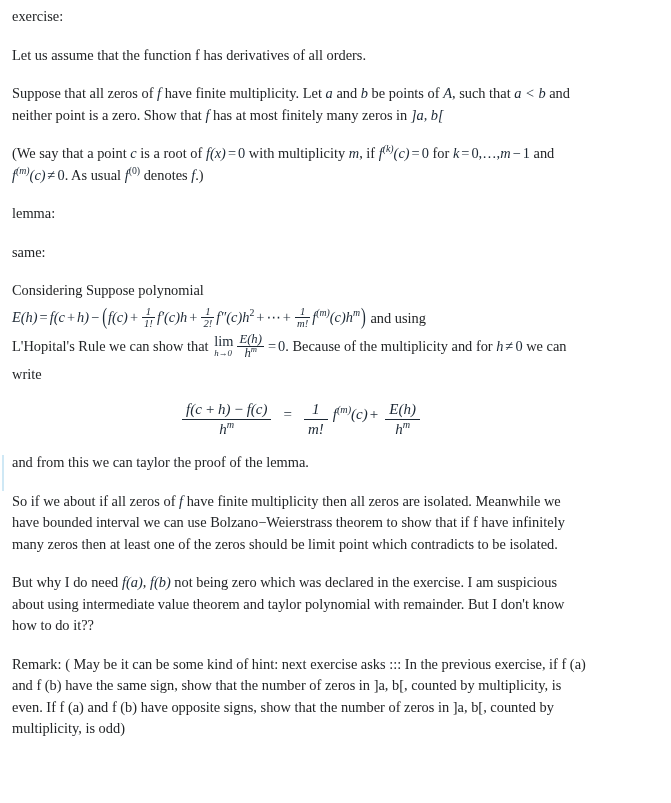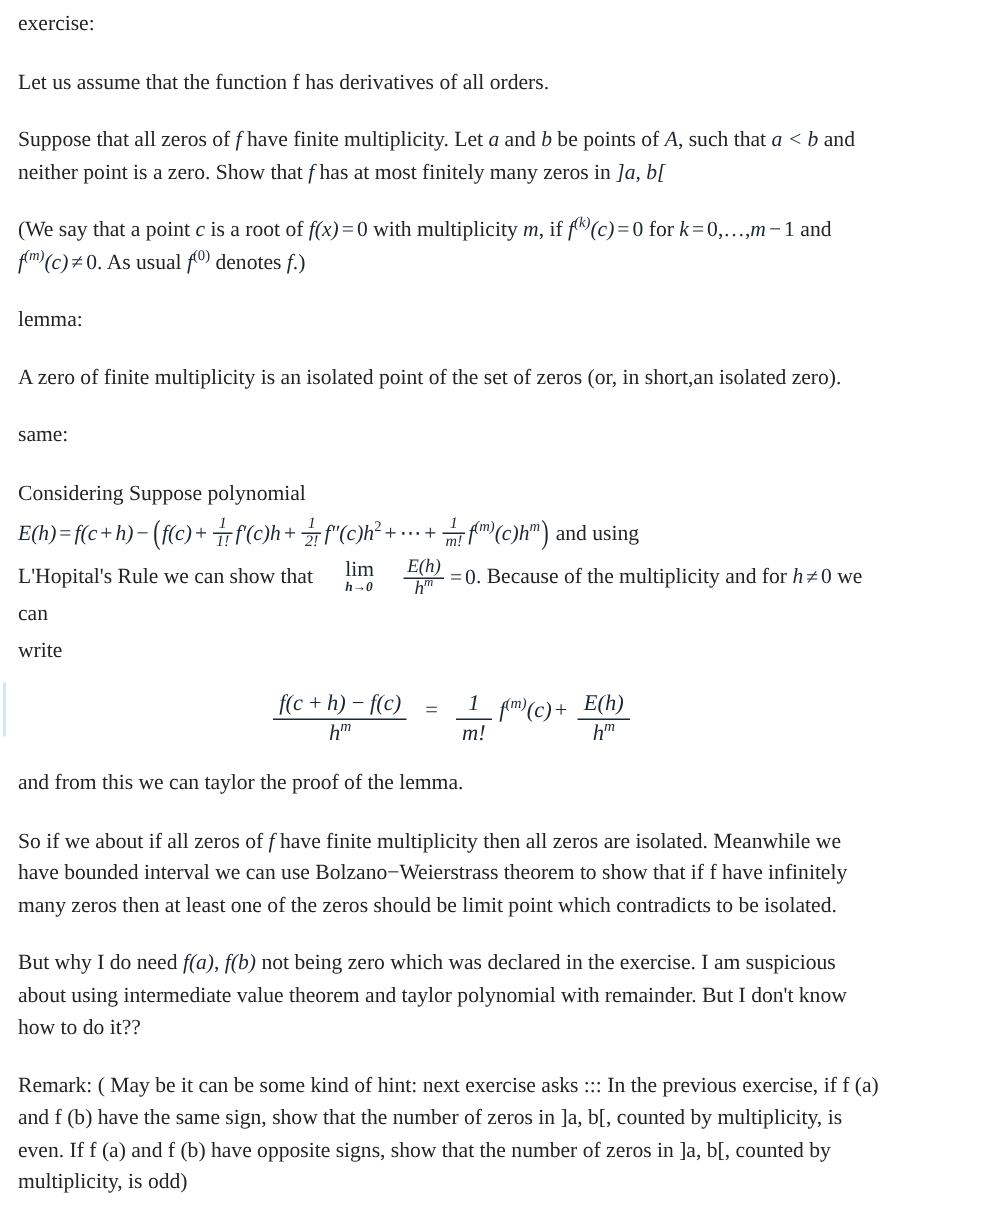--- a/index.html
+++ b/index.html
@@ -77,33 +77,32 @@
   .frac.big {
     font-size: 0.88em;
     vertical-align: -0.5em;
   }
 
   
   .limop {
     display: inline-block;
     text-align: left;
     vertical-align: -0.35em;
-    margin: 0 18px;
+    margin: 0 2px;
     line-height: 1.0;
   }
   .limop > .lm {
     display: block;
     font-style: normal;
     font-size: 1em;
   }
   .limop > .ls {
     display: block;
     font-size: 0.62em;
     font-style: italic;
-    font-weight: bold;
   }
 
   
   .display-eq {
     text-align: center;
     margin: 16px 0 15px 0;
     font-size: 15px;
   }
   .display-eq .frac {
     font-size: 1em;
@@ -134,21 +133,20 @@
   <p class="label">exercise:</p>
 
   <p class="label">Let us assume that the function f has derivatives of all orders.</p>
 
   <p class="label"><span>Suppose that all zeros of </span><span class="m">f</span><span> have finite multiplicity. Let </span><span class="m">a</span><span> and </span><span class="m">b</span><span> be points of </span><span class="m">A</span><span>, such that </span><span class="m">a &lt; b</span><span> and neither point is a zero. Show that </span><span class="m">f</span><span> has at most finitely many zeros in </span><span class="m">]a, b[</span></p>
 
   <p class="label"><span>(We say that a point </span><span class="m">c</span><span> is a root of </span><span class="m"><span class="m">f</span>(<span class="m">x</span>)<span class="op">=</span><span class="num">0</span></span><span> with multiplicity </span><span class="m">m</span><span>, if </span><span class="m">f<sup class="sp">(k)</sup>(c)<span class="op">=</span><span class="num">0</span></span><span> for </span><span class="m">k<span class="op">=</span><span class="num">0</span><span class="up">,…,</span>m<span class="op">−</span><span class="num">1</span></span><span> and </span><span class="m">f<sup class="sp">(m)</sup>(c)<span class="op">≠</span><span class="num">0</span></span><span>. As usual </span><span class="m">f<sup class="spn">(0)</sup></span><span> denotes </span><span class="m">f</span><span>.)</span></p>
 
   <p class="label">lemma:</p>
 
-  <p class="label">A zero of finite multiplicity is an isolated point of the set of zeros (or, in short,an isolated zero).</p>
 
   <p class="label">same:</p>
 
   <p style="margin-bottom:4px">Considering Suppose polynomial</p>
 
   <p style="margin-bottom:4px"><span class="m"><span>E(h)</span><span class="op">=</span><span>f(c</span><span class="op">+</span><span>h)</span><span class="op">−</span><span class="paren">(</span><span>f(c)</span><span class="op">+</span><span class="frac"><span class="n">1</span><span class="d">1!</span></span><span>f′(c)h</span><span class="op">+</span><span class="frac"><span class="n">1</span><span class="d">2!</span></span><span>f″(c)h<sup class="spn">2</sup></span><span class="op">+</span><span class="up">⋯</span><span class="op">+</span><span class="frac"><span class="n">1</span><span class="d">m!</span></span><span>f<sup class="sp">(m)</sup>(c)h<sup class="sp">m</sup></span><span class="paren">)</span></span> <span>and using</span></p>
 
   <p style="margin-bottom:4px"><span>L'Hopital's Rule we can show that </span><span class="m"><span class="limop"><span class="lm">lim</span><span class="ls">h→0</span></span><span class="frac big"><span class="n">E(h)</span><span class="d">h<sup class="sp">m</sup></span></span><span class="op">=</span><span class="num">0</span></span><span>. Because of the multiplicity and for </span><span class="m">h<span class="op">≠</span><span class="num">0</span></span><span> we can</span></p>
 
   <p>write</p>

